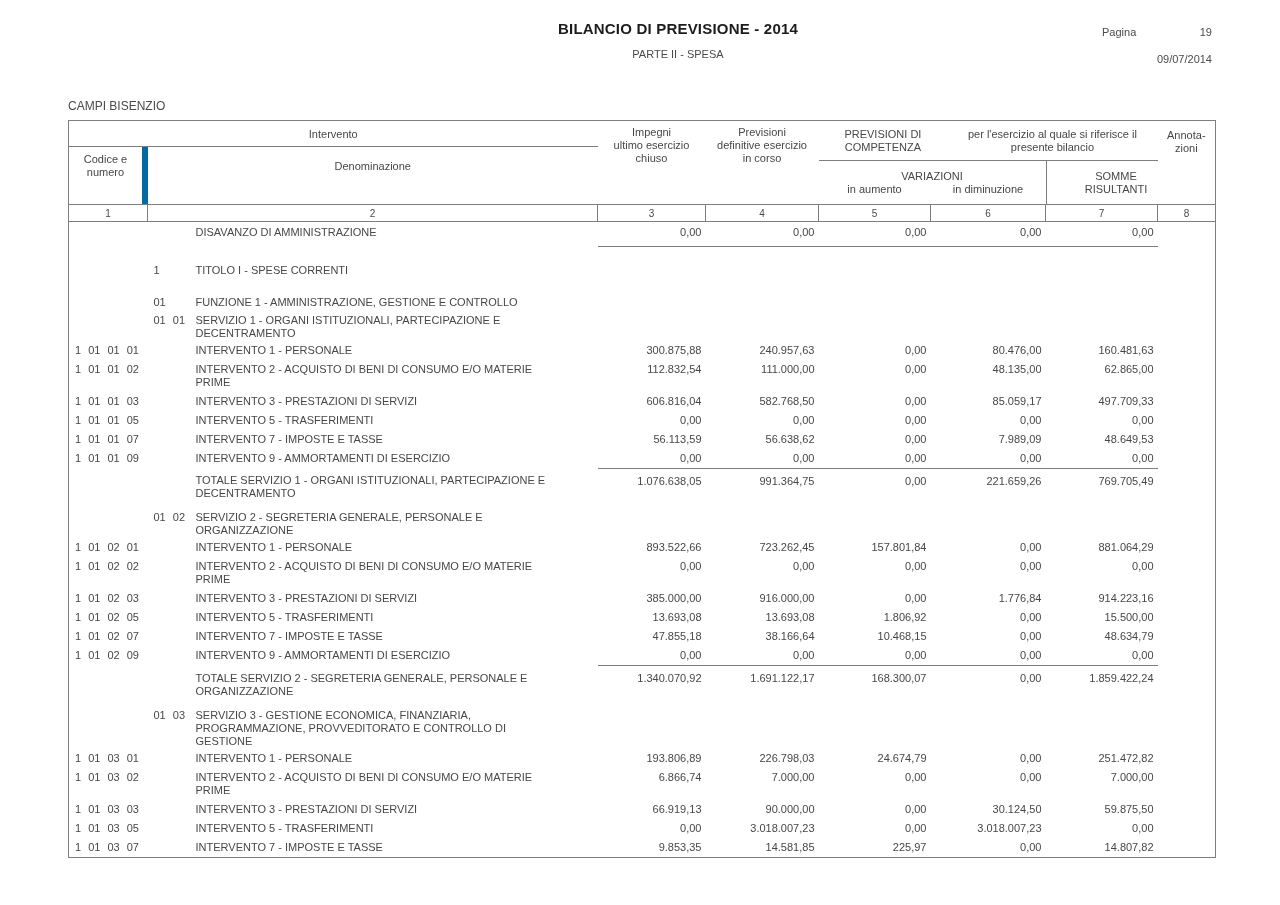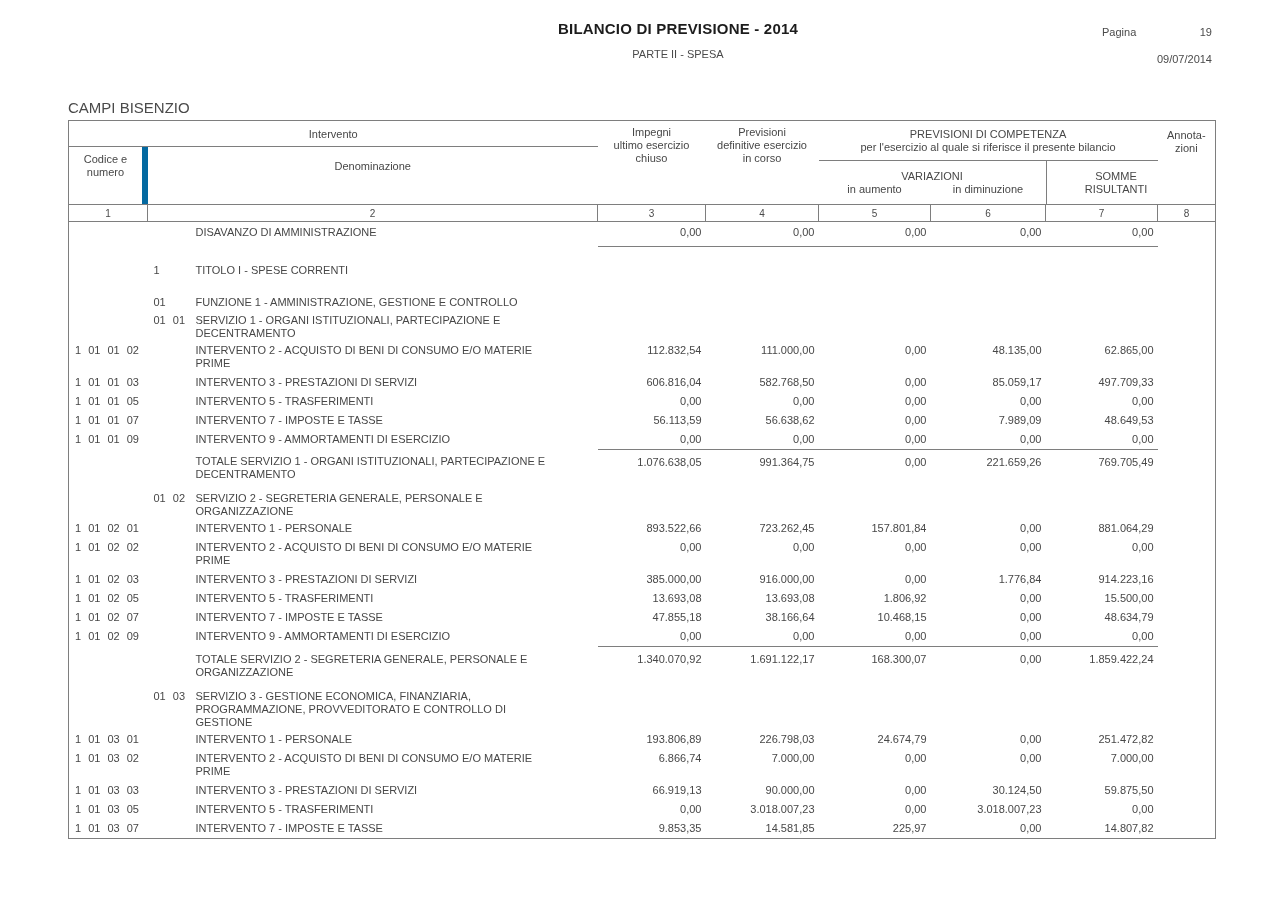--- a/index.html
+++ b/index.html
@@ -14,21 +14,21 @@
 
   
   .doc-header { position:relative; height:78px; }
   .title-block { position:absolute; left:0; right:0; top:20px; text-align:center; transform:translateX(38px); }
   .doc-title { font-size:15px; font-weight:bold; color:#1c1c1c; letter-spacing:0.2px; }
   .doc-subtitle { font-size:11px; margin-top:11px; color:#4a4a4a; }
   .page-meta { position:absolute; right:68px; top:26px; width:110px; font-size:11px; color:#4a4a4a; }
   .page-meta .page-row { display:flex; justify-content:space-between; }
   .page-meta .date-row { text-align:right; margin-top:15px; }
 
-  .entity { position:absolute; left:68px; top:99px; font-size:15px; color:#4a4a4a; }
+  .entity { position:absolute; left:68px; top:99px; font-size:12px; color:#4a4a4a; }
 
   
   table.budget-table {
     position:absolute; left:68px; top:120px; width:1147px;
     border-collapse:collapse; table-layout:fixed;
     font-size:11px; color:#474747;
   }
   .budget-table, .budget-table th, .budget-table td { border:0; }
   table.budget-table { border:1px solid #7e7e7e; }
 
@@ -38,21 +38,21 @@
 
   .grp { height:84px; }
   .grp-top { height:26px; border-bottom:1px solid #7e7e7e; display:flex; align-items:center; justify-content:center; }
   .grp-bot { height:57px; display:flex; }
   .grp-bot .c-codice { width:79px; border-right:6px solid #0369a1; display:flex; justify-content:center; padding-top:6px; }
   .grp-bot .c-denom  { flex:1; display:flex; justify-content:center; padding-top:13px; }
 
   .th-simple { padding-top:5px; }
   .th-ann { padding-top:8px; }
 
-  .grp-top.competenza { height:40px; flex-direction:column; justify-content:center; line-height:13px; }
+  .grp-top.competenza { height:40px; flex-direction:row; justify-content:center; line-height:13px; }
   .grp-bot.competenza { height:43px; }
   .grp-bot .c-var { flex:1; border-right:1px solid #7e7e7e; display:flex; flex-direction:column; justify-content:center; }
   .c-var .var-title { text-align:center; line-height:13px; }
   .c-var .var-split { display:flex; line-height:13px; }
   .c-var .var-split span { display:block; text-align:center; }
   .c-var .var-split .half-a { width:112px; }
   .c-var .var-split .half-b { width:115px; }
   .grp-bot .c-somme { width:112px; display:flex; align-items:center; justify-content:center;margin-left:28px; }
 
   tr.colnum-row td {
@@ -194,20 +194,30 @@
           <td class="cell-code"></td>
           <td class="cell-den"><span class="den-pre">01 01</span><span class="den-label">SERVIZIO 1 - ORGANI ISTITUZIONALI, PARTECIPAZIONE E DECENTRAMENTO</span></td>
           <td class="cell-num"></td>
           <td class="cell-num"></td>
           <td class="cell-num"></td>
           <td class="cell-num"></td>
           <td class="cell-num"></td>
           <td class="cell-ann"></td>
         </tr>
         <tr class="row row-intervento">
+          <td class="cell-code">1 01 01 01</td>
+          <td class="cell-den"><span class="den-pre"></span><span class="den-label">INTERVENTO 1 - PERSONALE</span></td>
+          <td class="cell-num">300.875,88</td>
+          <td class="cell-num">240.957,63</td>
+          <td class="cell-num">0,00</td>
+          <td class="cell-num">80.476,00</td>
+          <td class="cell-num">160.481,63</td>
+          <td class="cell-ann"></td>
+        </tr>
+        <tr class="row row-intervento">
           <td class="cell-code">1 01 01 02</td>
           <td class="cell-den"><span class="den-pre"></span><span class="den-label">INTERVENTO 2 - ACQUISTO DI BENI DI CONSUMO E/O MATERIE PRIME</span></td>
           <td class="cell-num">112.832,54</td>
           <td class="cell-num">111.000,00</td>
           <td class="cell-num">0,00</td>
           <td class="cell-num">48.135,00</td>
           <td class="cell-num">62.865,00</td>
           <td class="cell-ann"></td>
         </tr>
         <tr class="row row-intervento">

